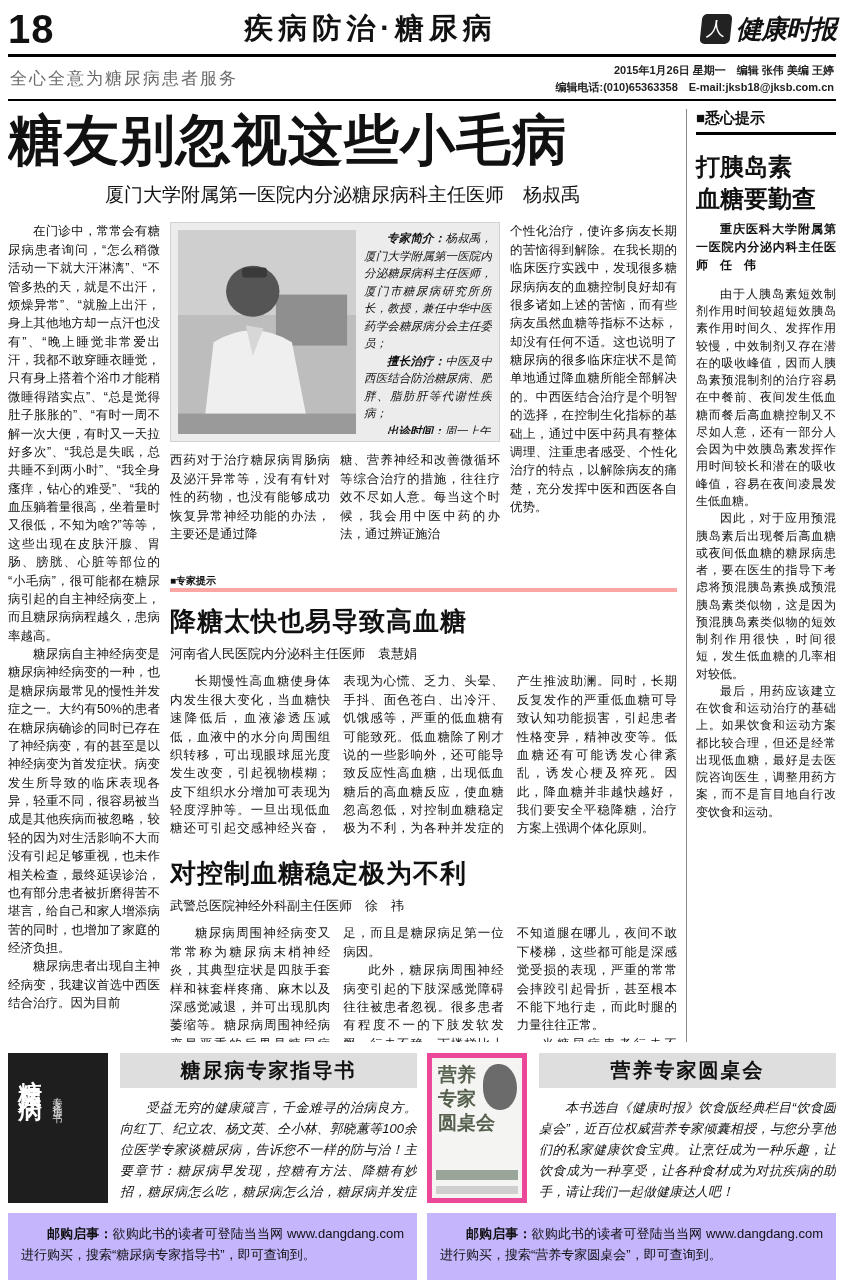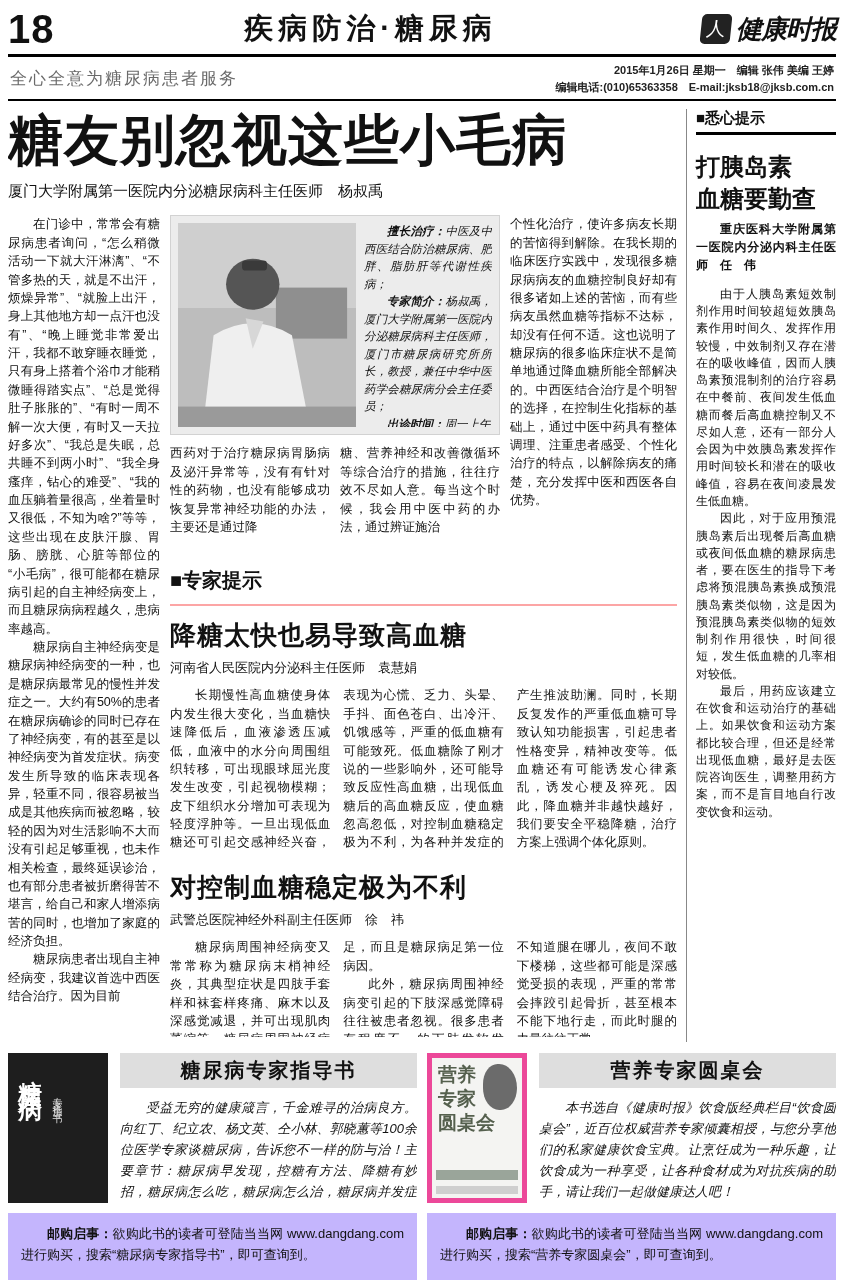--- a/index.html
+++ b/index.html
@@ -21,21 +21,21 @@
   .pub-info { text-align:right; font-size:11px; font-weight:700; line-height:1.5; color:#222; }
   .rule-thin { border-top:2px solid #000; margin-bottom:8px; }
 
   
   .body-flex { display:flex; height:933px; overflow:hidden; }
   .main-left { width:678px; padding-right:9px; }
   .sidebar { width:150px; border-left:1px solid #888; padding-left:9px; }
 
   .headline { font-family:"Liberation Serif", serif; font-size:55px; font-weight:900;
               line-height:1.08; letter-spacing:1px; margin:2px 0 12px; white-space:nowrap; }
-  .byline { font-size:15px; margin-bottom:14px; }
+  .byline { font-size:19px; margin-bottom:14px;text-align:center; }
 
   .article-flex { display:flex; gap:10px; height:822px; overflow:hidden; }
   .bodytext, .col p, .three-cols p { font-size:12.5px; line-height:1.47; text-align:justify;
               text-indent:2em; margin:0 0 0; }
   .col1 { width:152px; overflow:hidden; }
   .center-col { flex:1; overflow:hidden; }
 
   .center-main { display:flex; gap:10px; height:338px; overflow:hidden; }
   .center-left { width:330px; display:flex; flex-direction:column; }
   .expert-box { background:#ececec; border:1px solid #d2d2d2; height:220px; display:flex;
@@ -43,21 +43,21 @@
   .photo { width:178px; height:100%; flex:none; }
   .photo svg { width:100%; height:100%; display:block; }
   .expert-text { flex:1; font-size:11.5px; line-height:1.52; font-style:italic; overflow:hidden; }
   .expert-text p { text-indent:2em; text-align:justify; margin:0; }
   .two-cols { display:flex; gap:10px; flex:1; overflow:hidden; }
   .two-cols .col { width:50%; overflow:hidden; }
   .col4 { flex:1; overflow:hidden; }
 
   
   .tips-section { margin-top:14px; }
-  .tag-row { font-size:20px; font-weight:900; border-bottom:2px solid #fca5a5; padding-bottom:10px; }
+  .tag-row { font-size:10px; font-weight:900; border-bottom:4px solid #fca5a5; padding-bottom:0; }
   .tip-head { font-size:26px; font-weight:900; letter-spacing:1px; margin:12px 0 6px; }
   .byline2 { font-size:13px; margin-bottom:9px; }
   .three-cols { column-count:3; column-gap:13px; overflow:hidden; }
   .three-cols.a1 { height:172px; margin-bottom:2px; }
   .three-cols.a2 { height:158px; }
 
   
   .side-tag { font-size:15px; font-weight:900; border-bottom:3px solid #000; padding-bottom:4px; margin-bottom:16px; }
   .side-head { font-size:24px; font-weight:900; line-height:1.35; margin-bottom:4px; }
   .side-byline { font-size:12px; font-weight:700; text-indent:2em; text-align:justify;
@@ -133,22 +133,22 @@
                     <rect x="0" y="0" width="100" height="50" fill="#cfcfcf"></rect>
                     <rect x="55" y="38" width="40" height="30" fill="#8f8f8f"></rect>
                     <circle cx="42" cy="36" r="15" fill="#555"></circle>
                     <rect x="36" y="22" width="14" height="6" rx="2" fill="#3a3a3a"></rect>
                     <path d="M14 120 L20 66 Q42 52 64 66 L74 120 Z" fill="#efefef"></path>
                     <path d="M38 56 L42 74 L48 58 Z" fill="#d7d7d7"></path>
                     <rect x="0" y="108" width="100" height="12" fill="#9a9a9a"></rect>
                   </svg>
                 </div>
                 <div class="expert-text">
+                  <p><b>专家简介：</b><span>杨叔禹，厦门大学附属第一医院内分泌糖尿病科主任医师，厦门市糖尿病研究所所长，教授，兼任中华中医药学会糖尿病分会主任委员；</span></p>
                   <p><b>擅长治疗：</b><span>中医及中西医结合防治糖尿病、肥胖、脂肪肝等代谢性疾病；</span></p>
-                  <p><b>专家简介：</b><span>杨叔禹，厦门大学附属第一医院内分泌糖尿病科主任医师，厦门市糖尿病研究所所长，教授，兼任中华中医药学会糖尿病分会主任委员；</span></p>
                   <p><b>出诊时间：</b><span>周一上午</span></p>
                 </div>
               </div>
               <div class="two-cols">
                 <div class="col">
                     <p class="bodytext" style="text-indent:0">西药对于治疗糖尿病胃肠病及泌汗异常等，没有有针对性的药物，也没有能够成功恢复异常神经功能的办法，主要还是通过降</p>
                   </div>
                 <div class="col">
                     <p class="bodytext" style="text-indent:0">糖、营养神经和改善微循环等综合治疗的措施，往往疗效不尽如人意。每当这个时候，我会用中医中药的办法，通过辨证施治</p>
                   </div>

